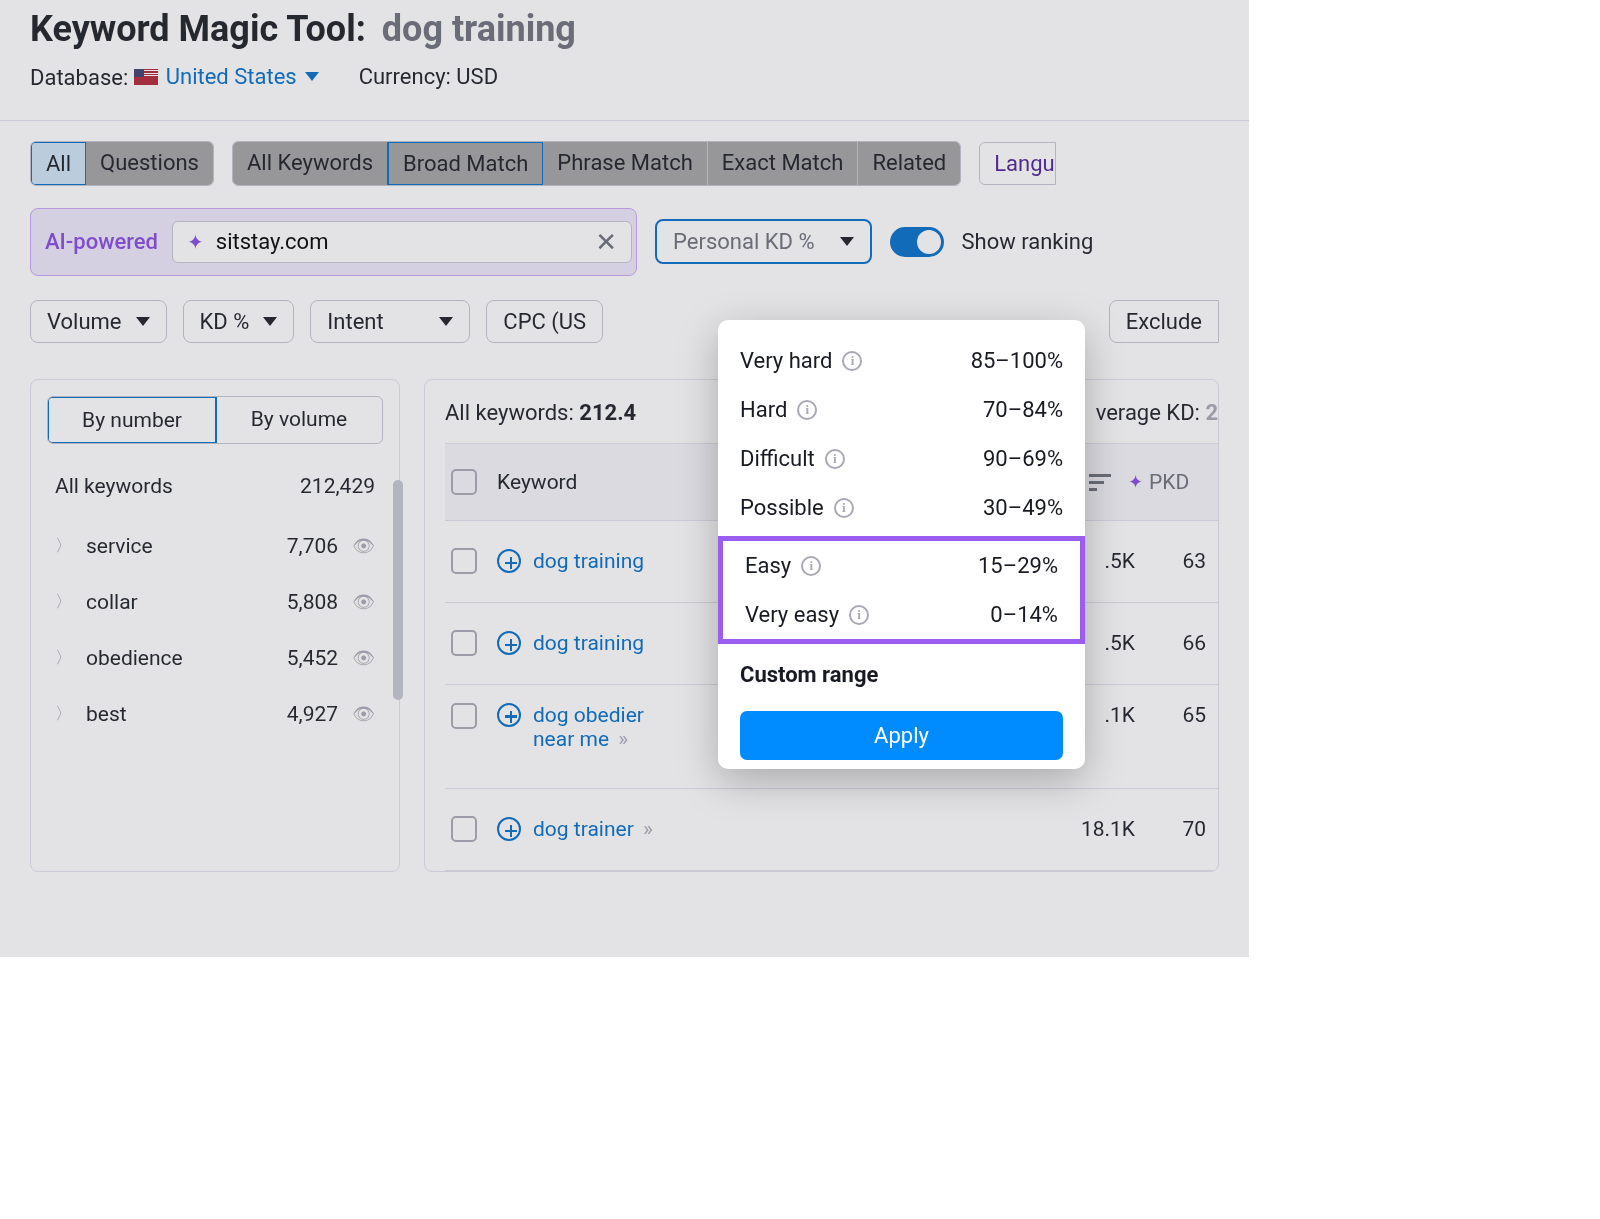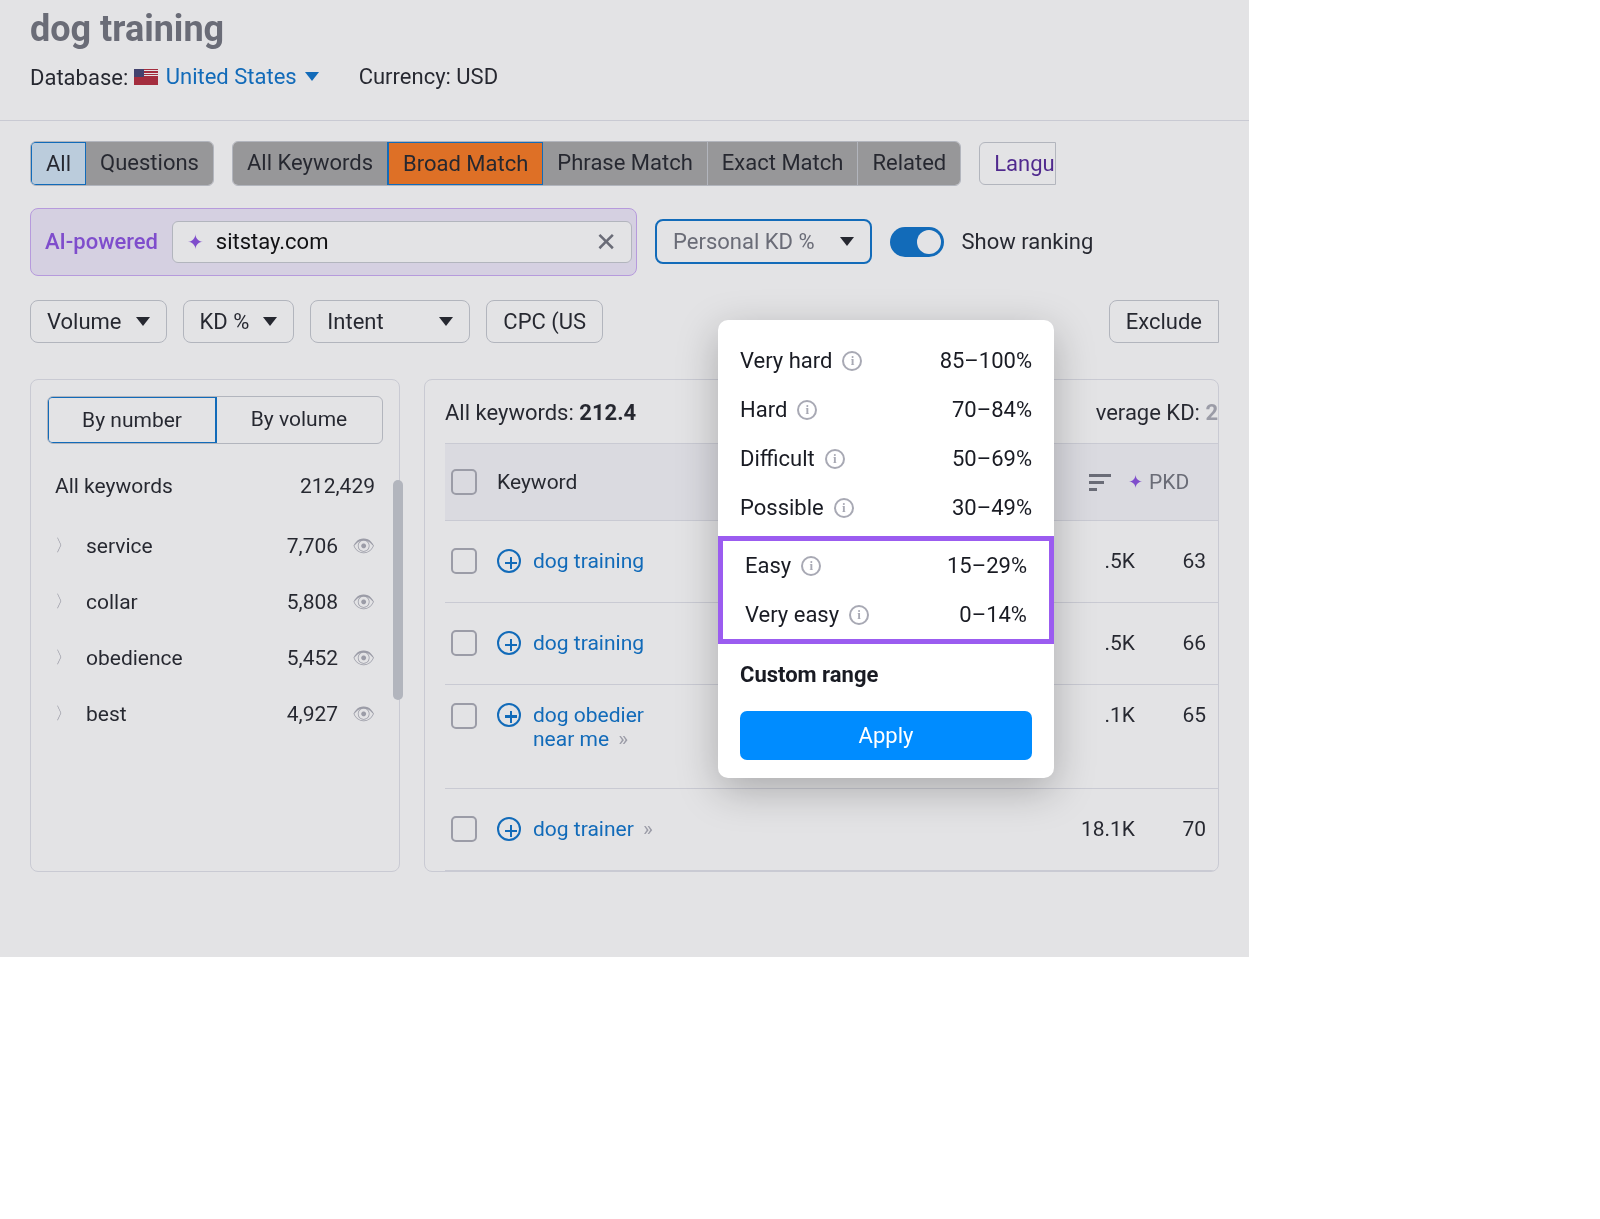--- a/index.html
+++ b/index.html
@@ -95,21 +95,21 @@
   cursor: pointer;
 }
 .seg-btn:last-child { border-right: none; }
 .seg-btn.active-blue {
   background: #cfe3f5;
   border: 2px solid #006dca;
   border-radius: 5px 0 0 5px;
   margin: -1px;
 }
 .seg-btn.active-broad {
-  background: #f97316;
+  background: #a3a3a3;
   border: 2px solid #006dca;
   margin: -1px;
 }
 .lang-partial {
   border: 1.5px solid #c4c7cf;
   border-radius: 6px 0 0 6px;
   padding: 8px 0 8px 14px;
   color: #4c1d95;
 }
 
@@ -304,26 +304,26 @@
 .kw-link { color:#006dca; }
 .kw-link .dchev { color:#a8a9b4; margin-left:4px; }
 .col-v1 { width:70px; text-align:right; padding-right:8px; color:#191b23;}
 .col-v2 { width:75px; text-align:right; padding-right:12px; color:#191b23;}
 
 
 .dropdown {
   position: absolute;
   left: 718px;
   top: 320px;
-  width: 336px;
+  width: 367px;
   background: #fff;
   border-radius: 10px;
   box-shadow: 0 12px 40px rgba(0,0,0,0.25);
   z-index: 100;
-  padding: 16px 0 18px;
+  padding: 16px 0 9px;
 }
 .dd-item {
   display: flex;
   align-items: center;
   justify-content: space-between;
   padding: 12px 22px;
   font-size: 22px;
   color: #191b23;
   cursor: pointer;
 }
@@ -356,20 +356,21 @@
   background:#008cff; color:#fff; font-size:22px; text-align:center;
   padding:12px 0; border-radius:7px; cursor:pointer;
 }
 </style>
 </head>
 <body>
 
 <div class="page">
   <div class="header">
     <div class="title-row">
+      <span class="title-main">Keyword Magic Tool:</span>
       <span class="title-sub">dog training</span>
     </div>
     <div class="subhead">
       <span>
         <span class="db-label">Database:</span>
         <span class="db-link">
           <span class="flag"></span>
           <span>United States</span>
           <span class="chev-down"></span>
         </span>
@@ -547,21 +548,21 @@
         <span>Hard</span>
         <span class="info-i">i</span>
       </span>
     <span class="dd-range">70–84%</span>
   </div>
   <div class="dd-item">
     <span class="dd-left">
         <span>Difficult</span>
         <span class="info-i">i</span>
       </span>
-    <span class="dd-range">50–69%</span>
+    <span class="dd-range">90–69%</span>
   </div>
   <div class="dd-item">
     <span class="dd-left">
         <span>Possible</span>
         <span class="info-i">i</span>
       </span>
     <span class="dd-range">30–49%</span>
   </div>
   <div class="dd-highlight">
     <div class="dd-item">

